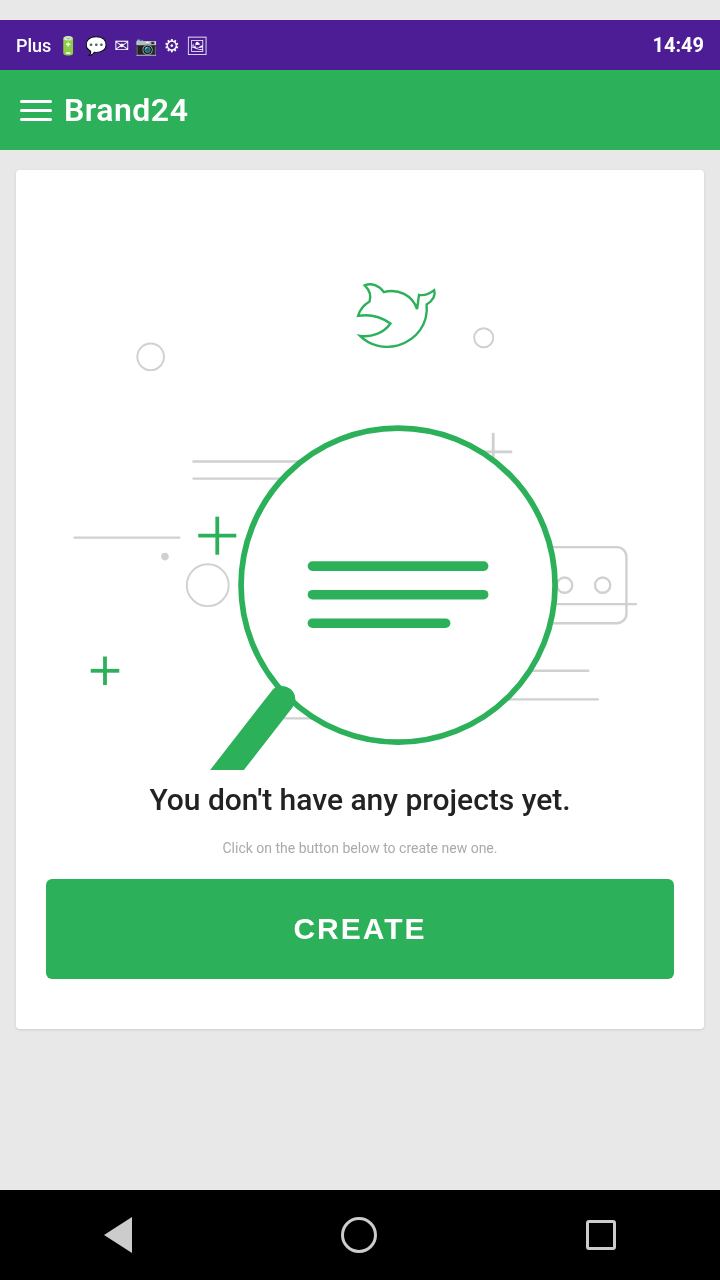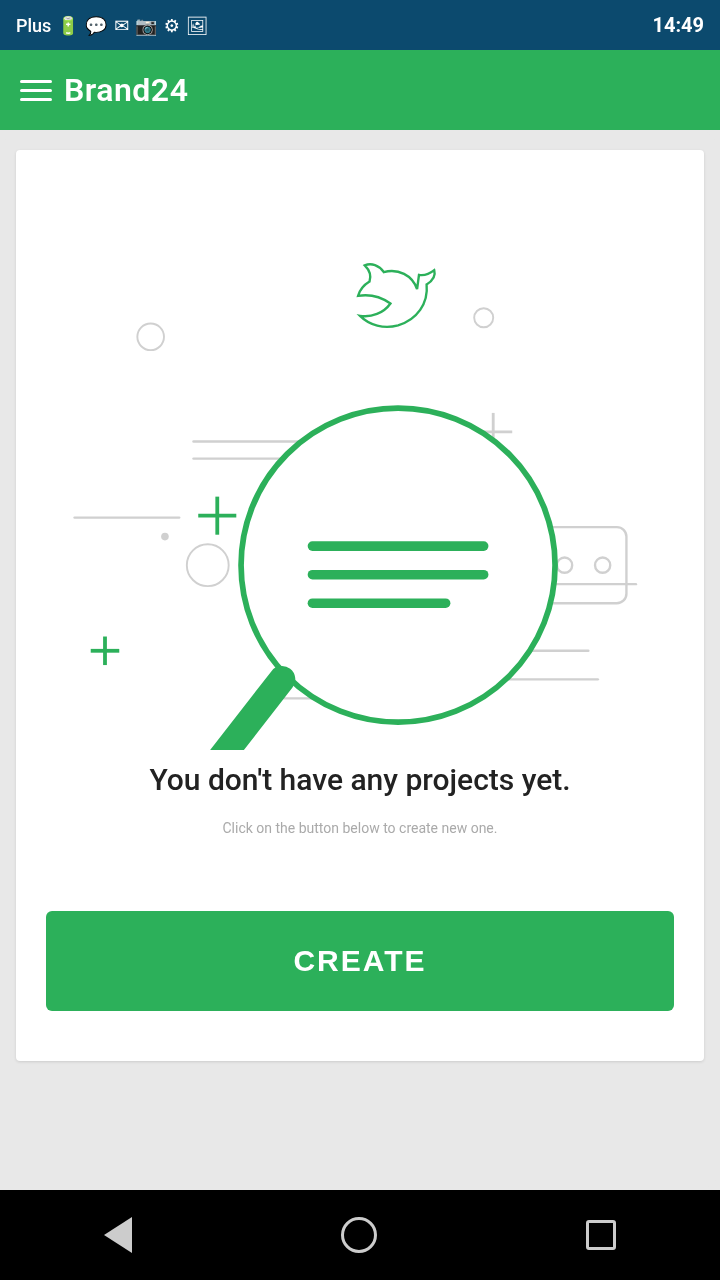--- a/index.html
+++ b/index.html
@@ -10,30 +10,31 @@
       height: 1280px;
       background: #e8e8e8;
       font-family: 'Roboto', Arial, sans-serif;
       overflow: hidden;
       display: flex;
       flex-direction: column;
     }
 
     
     .status-bar {
-      background: #0c4a6e;
+      background: #4c1d95;
       height: 50px;
       display: flex;
       align-items: center;
       justify-content: space-between;
       padding: 0 16px;
       color: white;
       font-size: 22px;
       font-weight: 500;
       flex-shrink: 0;
+      margin-top: 20px;
     }
     .status-bar-left {
       display: flex;
       align-items: center;
       gap: 6px;
       font-size: 18px;
     }
     .status-bar-right {
       font-size: 20px;
       font-weight: bold;
@@ -120,21 +121,21 @@
     .no-projects-subtitle {
       font-size: 14px;
       color: #aaa;
       text-align: center;
       margin-top: 20px;
       line-height: 1.4;
     }
 
     
     .create-button {
-      margin-top: 72px;
+      margin-top: 20px;
       background: #2cb05a;
       color: white;
       border: none;
       border-radius: 6px;
       width: 100%;
       height: 100px;
       font-size: 30px;
       font-weight: 600;
       letter-spacing: 2px;
       cursor: pointer;

